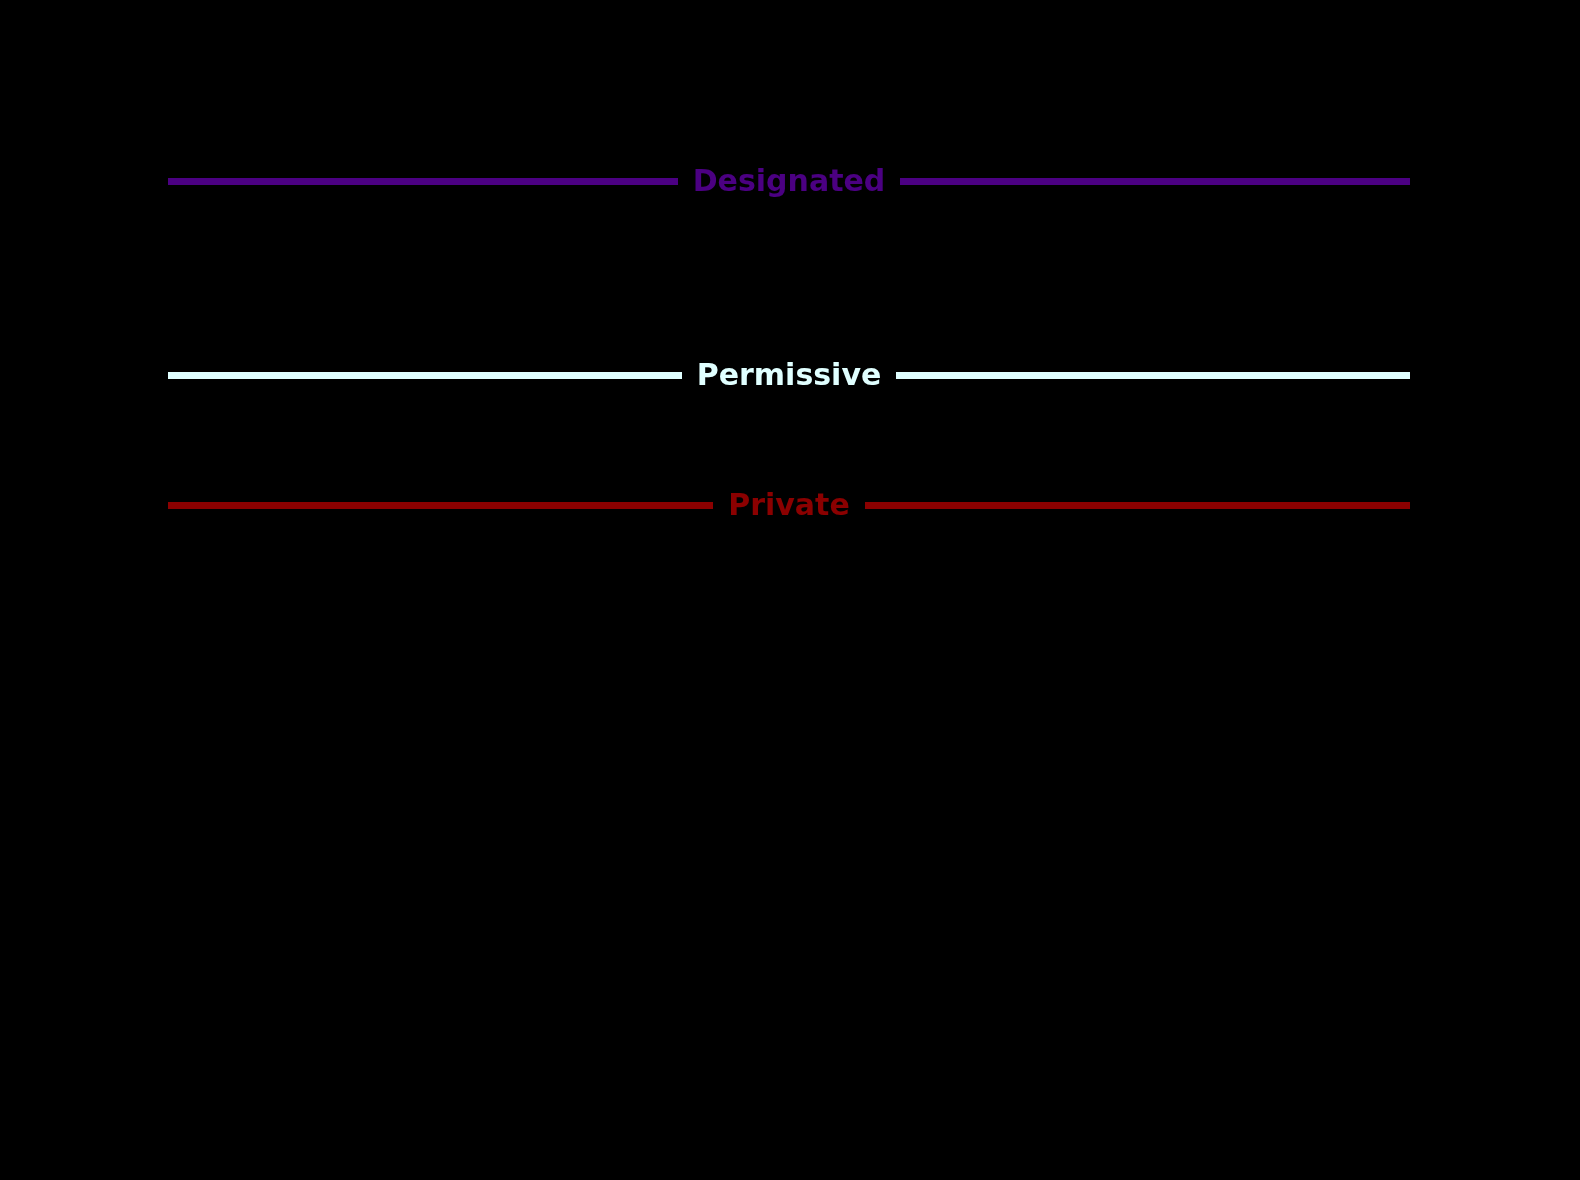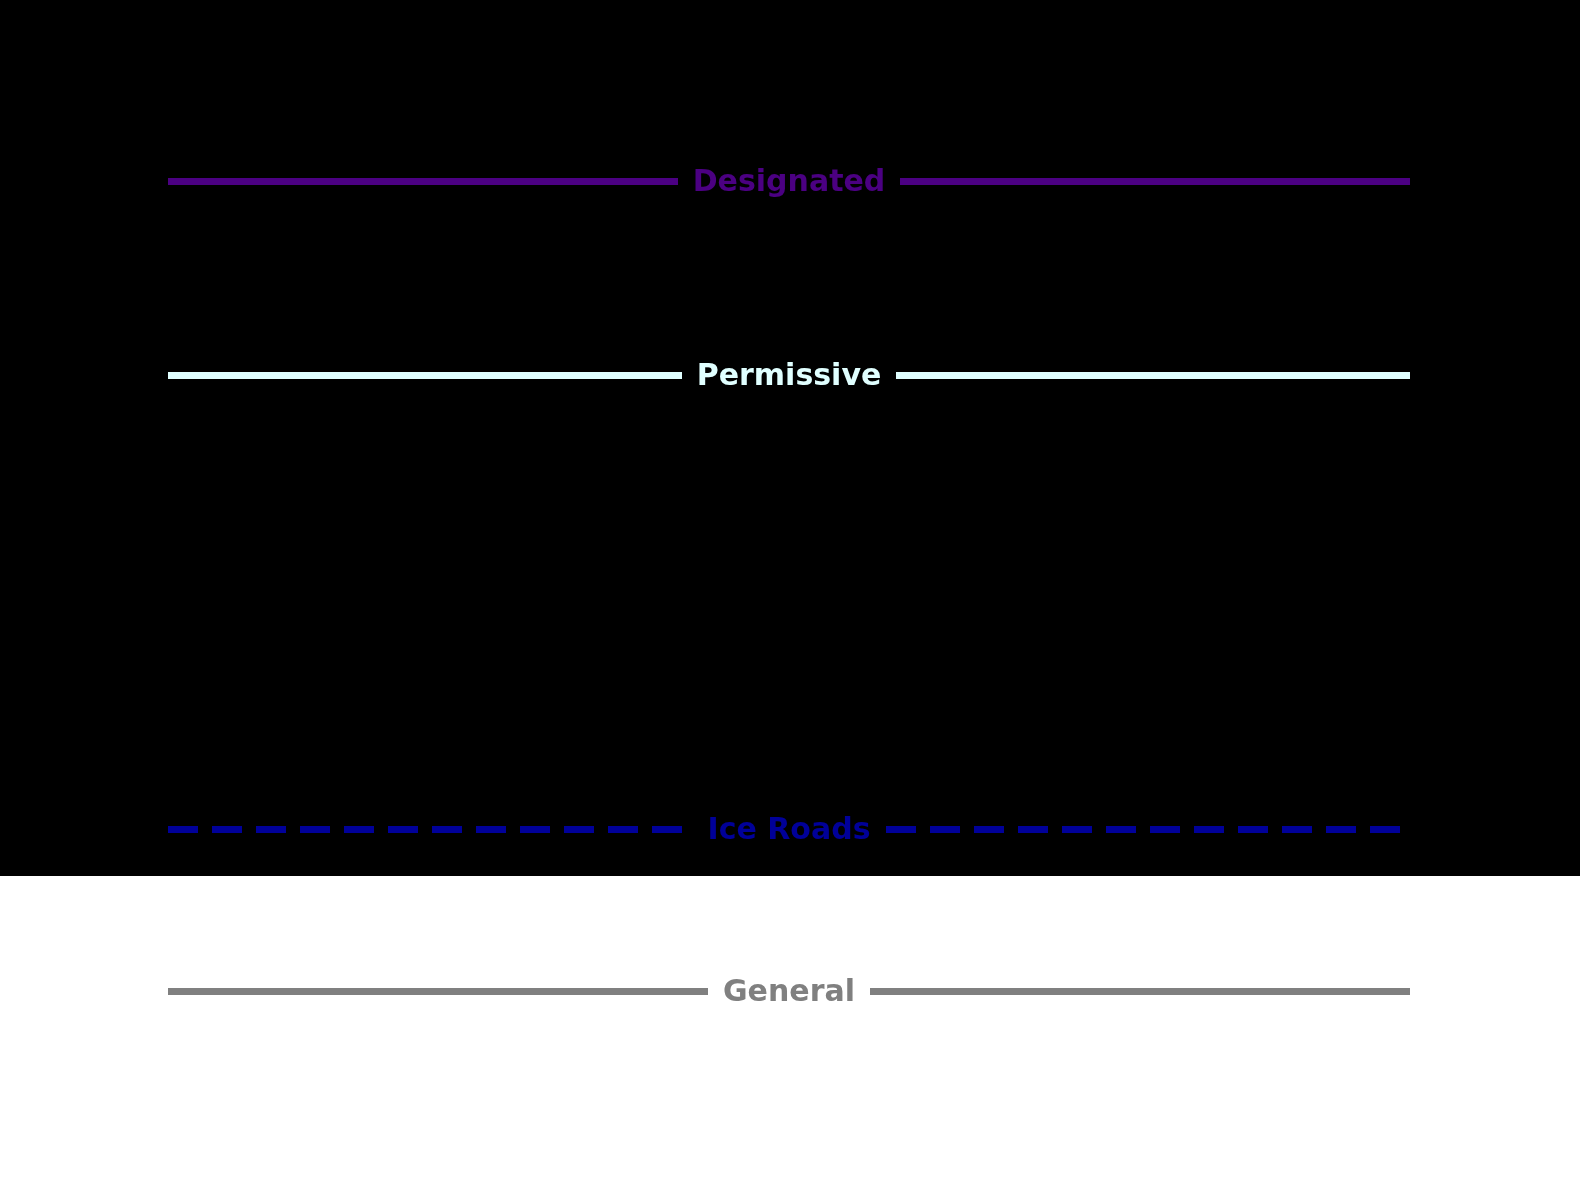--- a/index.html
+++ b/index.html
@@ -8,21 +8,21 @@
   }
   body {
     width: 1580px;
     height: 1180px;
     overflow: hidden;
     font-family: "DejaVu Sans", "Liberation Sans", sans-serif;
   }
   .canvas {
     position: relative;
     width: 1580px;
-    height: 876px;
+    height: 1180px;
     text-decoration: underline;
   }
   .legend-row {
     position: absolute;
     left: 168px;
     right: 170px;
     height: 44px;
     display: flex;
     align-items: center;
     column-gap: 15px;
@@ -62,27 +62,22 @@
     <span class="lbl">Designated</span>
     <div class="seg"></div>
   </div>
 
   <div class="legend-row row-1 solid" style="--c: #E0FFFF;">
     <div class="seg"></div>
     <span class="lbl">Permissive</span>
     <div class="seg"></div>
   </div>
 
-
-
-  <div class="legend-row row-4 dashed" style="--c: #000099;">
+  <div class="legend-row row-2 solid" style="--c: #8B0000;">
     <div class="seg"></div>
-    <span class="lbl">Ice Roads</span>
+    <span class="lbl">Private</span>
     <div class="seg"></div>
   </div>
 
-  <div class="legend-row row-5 solid" style="--c: #808080;">
-    <div class="seg"></div>
-    <span class="lbl">General</span>
-    <div class="seg"></div>
-  </div>
+
+
 
 </div>
 
 </body></html>

